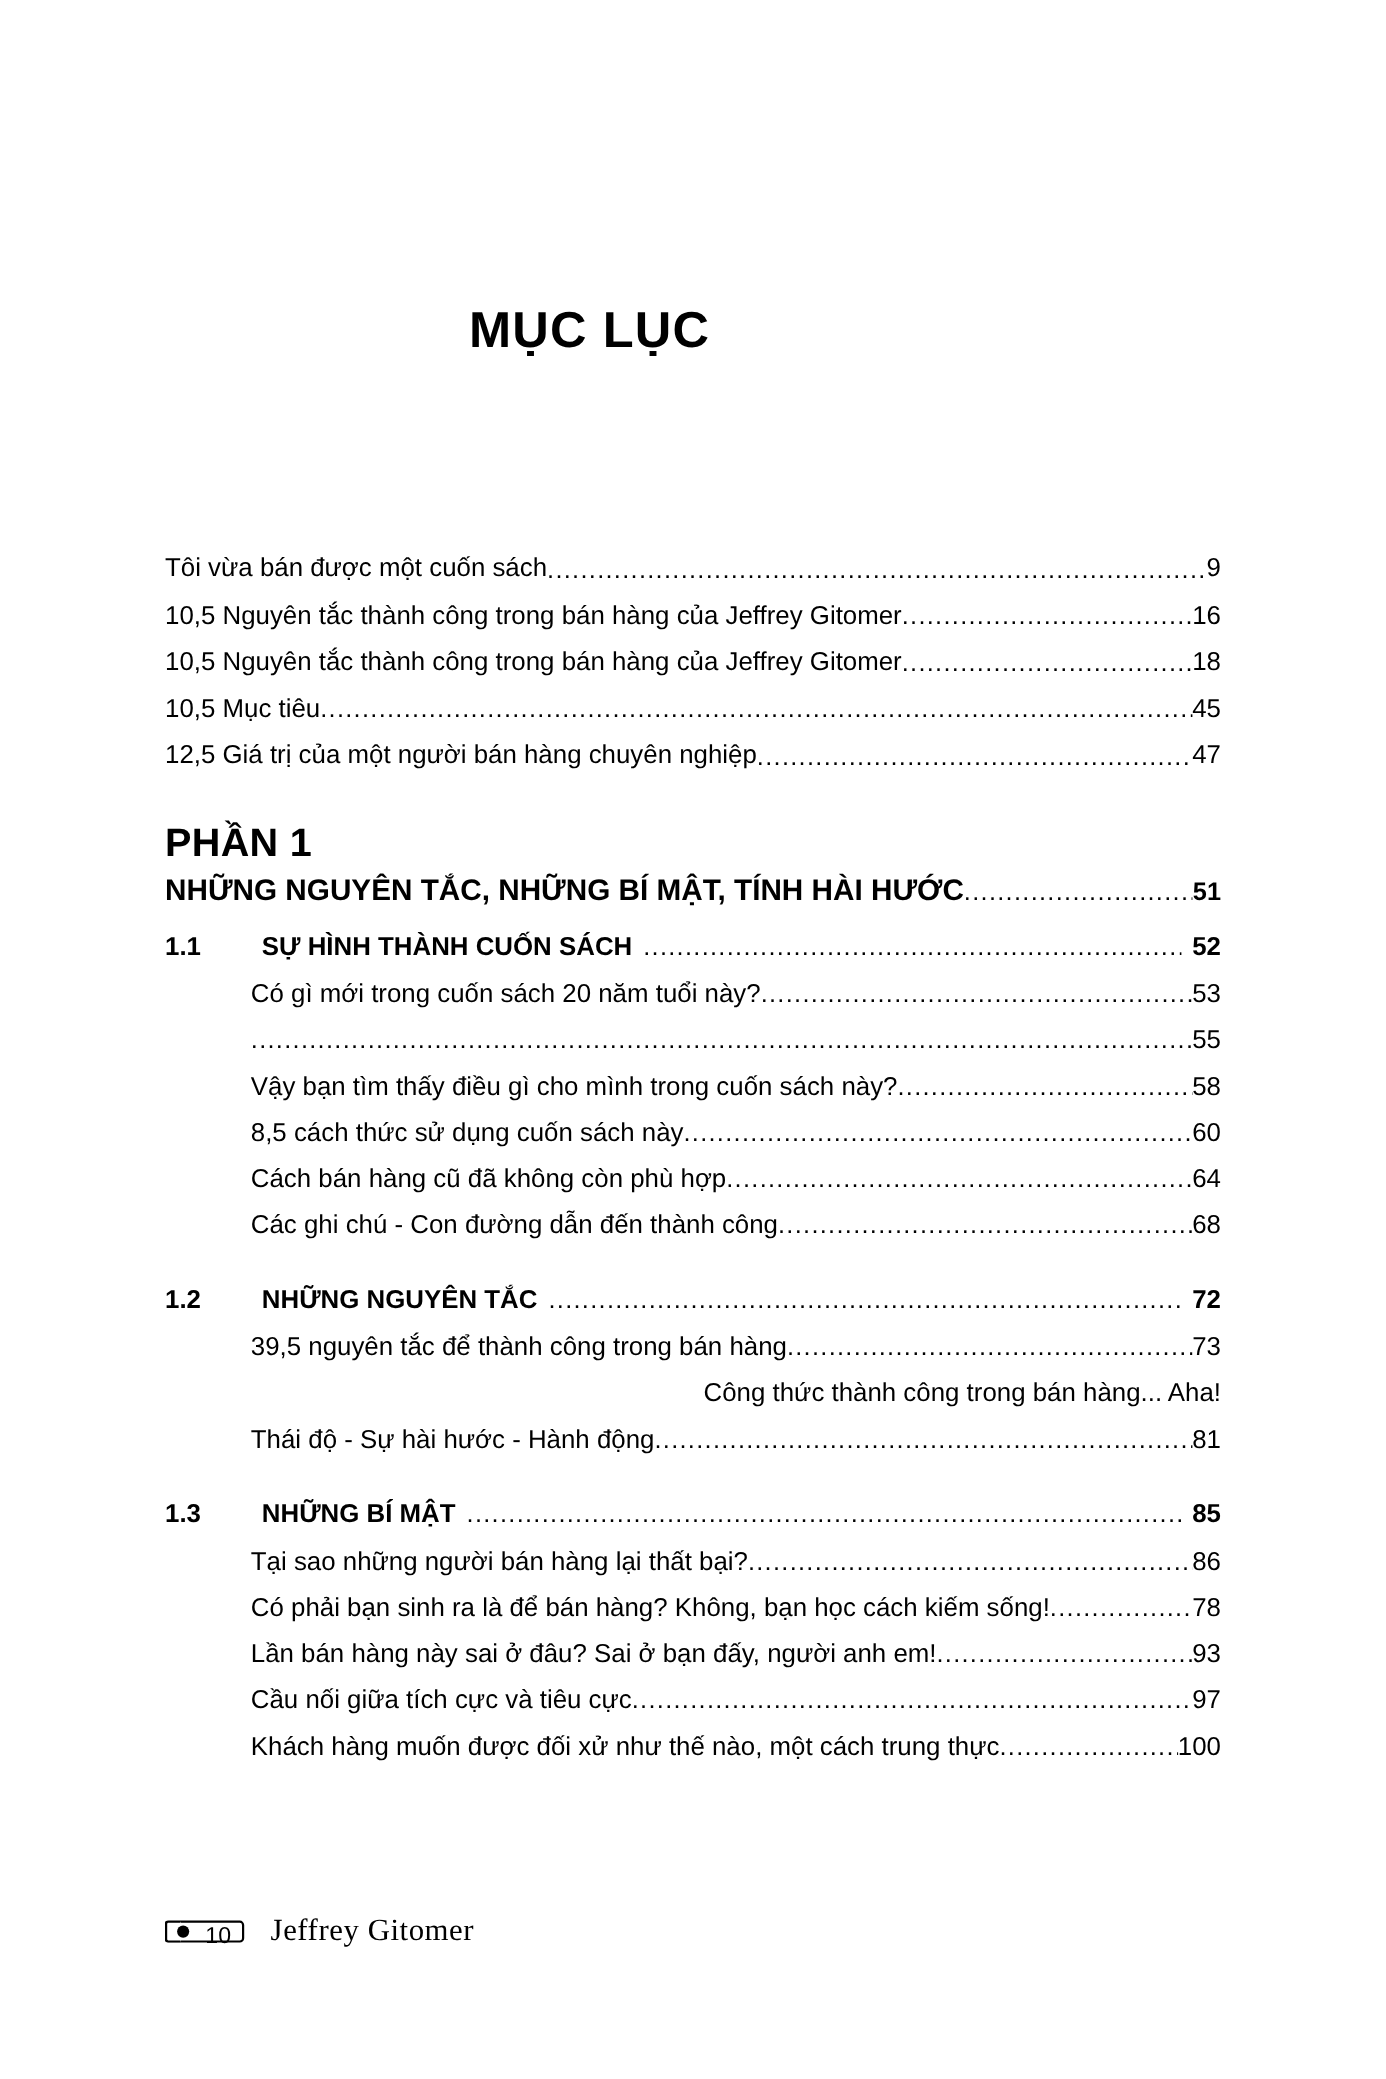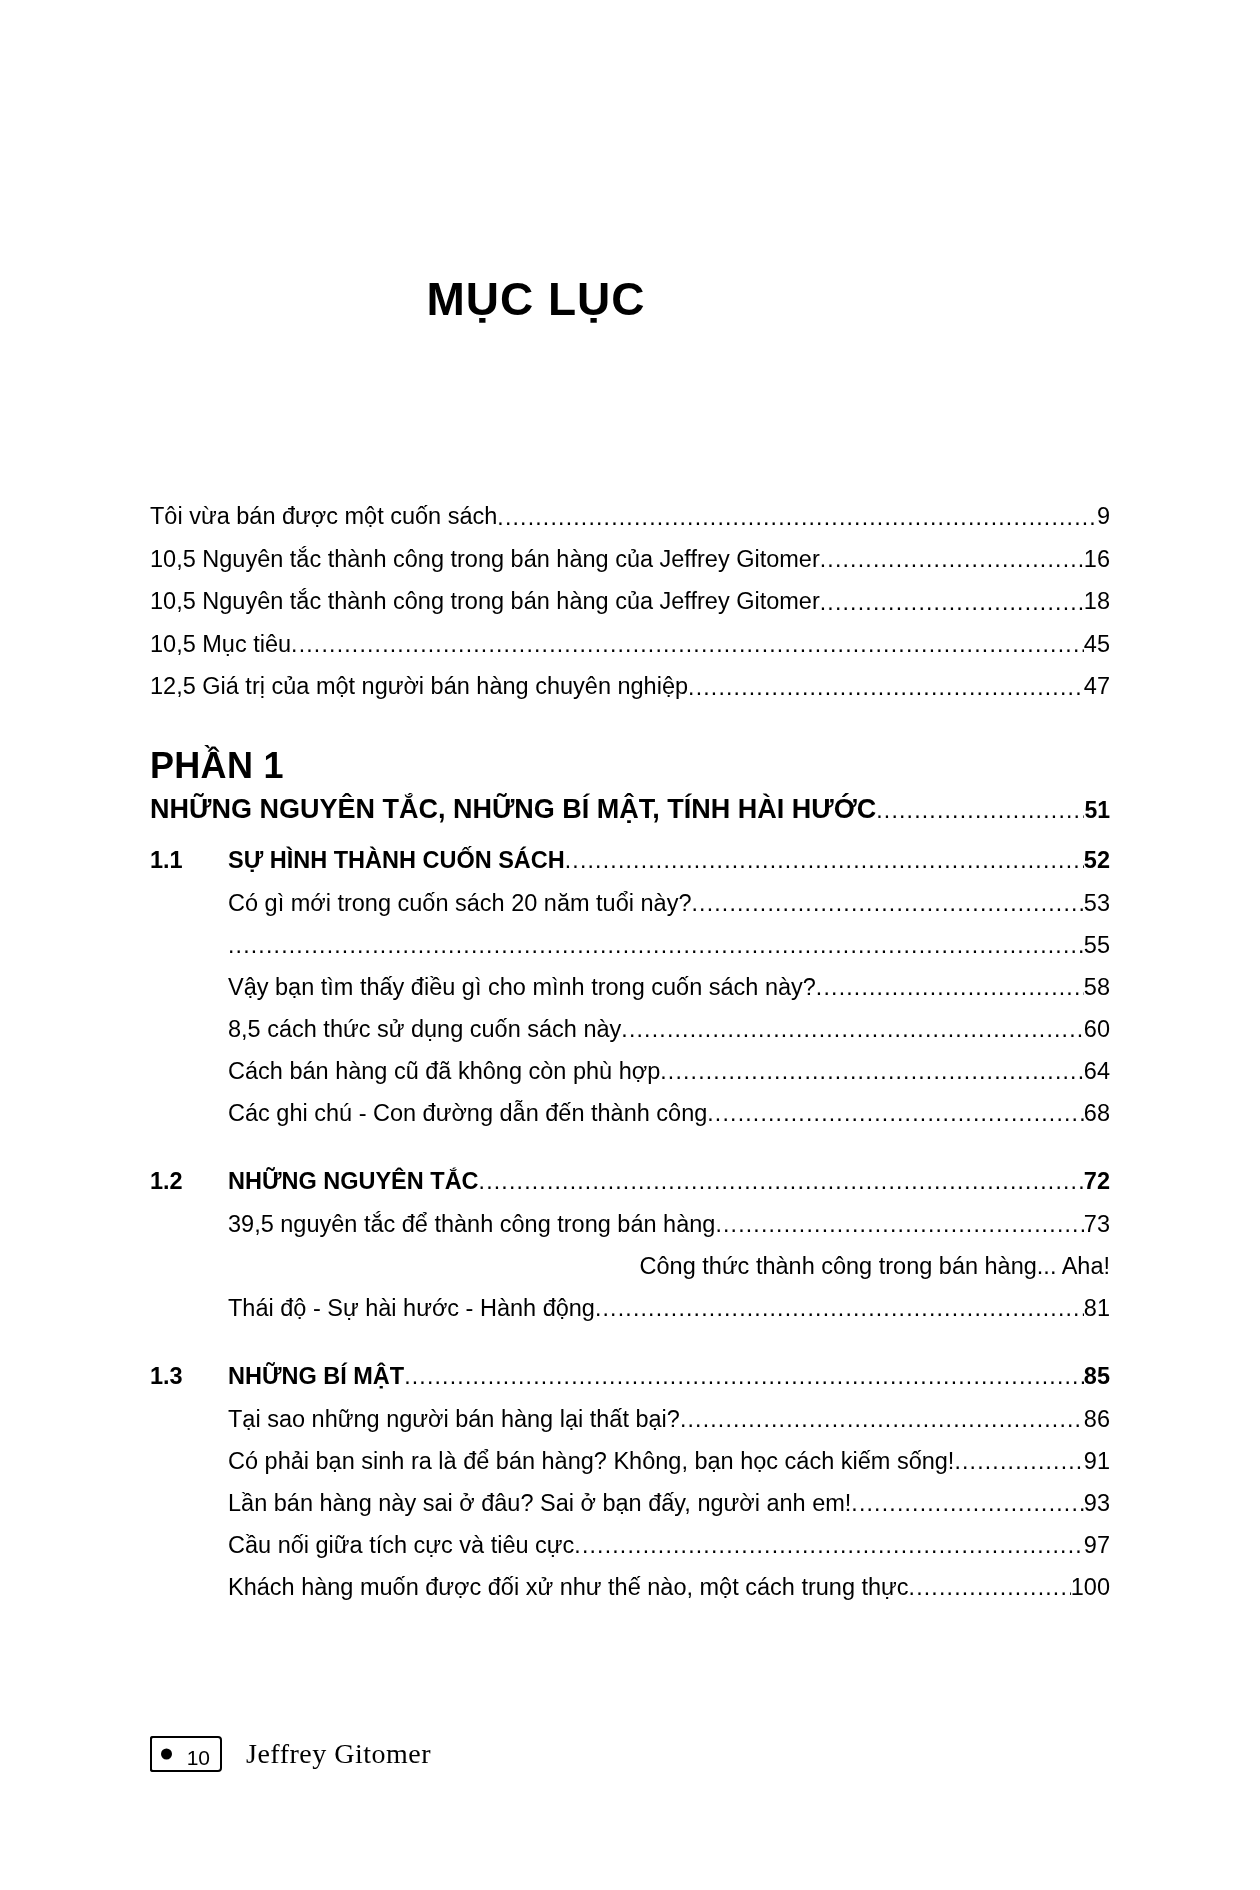--- a/index.html
+++ b/index.html
@@ -81,20 +81,21 @@
   .part-title-row .pg { font-size: 23px; font-weight: bold; }
 
   .sec-row {
     display: flex;
     align-items: baseline;
     font-size: 23.5px;
     font-weight: bold;
     margin-top: 4px;
     margin-bottom: 16px;
     white-space: nowrap;
+    gap: 10px;
   }
   .sec-row .num { flex: 0 0 78px; }
   .sec-row .lbl { flex: 0 0 auto; }
   .sec-row .dots { flex: 1 1 auto; overflow: hidden; letter-spacing: 1.2px; font-size: 23px; font-weight: normal; }
   .sec-row .pg { flex: 0 0 auto; }
 
   .sub-row {
     display: flex;
     align-items: baseline;
     font-size: 23.5px;
@@ -114,25 +115,25 @@
   .footer {
     position: absolute;
     left: 150px;
     bottom: 118px;
     display: flex;
     align-items: center;
   }
   .pagetag {
     position: relative;
     width: 72px;
-    height: 36px;
+    height: 20px;
     border: 2px solid #000;
     border-radius: 3px 4px 4px 3px;
     display: flex;
-    align-items: flex-end;
+    align-items: flex-start;
     justify-content: flex-end;
     padding-right: 10px;
     box-sizing: border-box;
     font-size: 21px;
     font-family: "Liberation Sans", sans-serif;
   }
   .pagetag .dot {
     position: absolute;
     left: 9px;
     top: 50%;
@@ -273,21 +274,21 @@
       <span class="pg">85</span>
     </div>
     <div class="sub-row">
       <span class="lbl">Tại sao những người bán hàng lại thất bại?</span>
       <span class="dots">................................................................................................................................................................</span>
       <span class="pg">86</span>
     </div>
     <div class="sub-row">
       <span class="lbl">Có phải bạn sinh ra là để bán hàng? Không, bạn học cách kiếm sống!</span>
       <span class="dots">................................................................................................................................................................</span>
-      <span class="pg">91</span>
+      <span class="pg">78</span>
     </div>
     <div class="sub-row">
       <span class="lbl">Lần bán hàng này sai ở đâu? Sai ở bạn đấy, người anh em!</span>
       <span class="dots">................................................................................................................................................................</span>
       <span class="pg">93</span>
     </div>
     <div class="sub-row">
       <span class="lbl">Cầu nối giữa tích cực và tiêu cực</span>
       <span class="dots">................................................................................................................................................................</span>
       <span class="pg">97</span>

